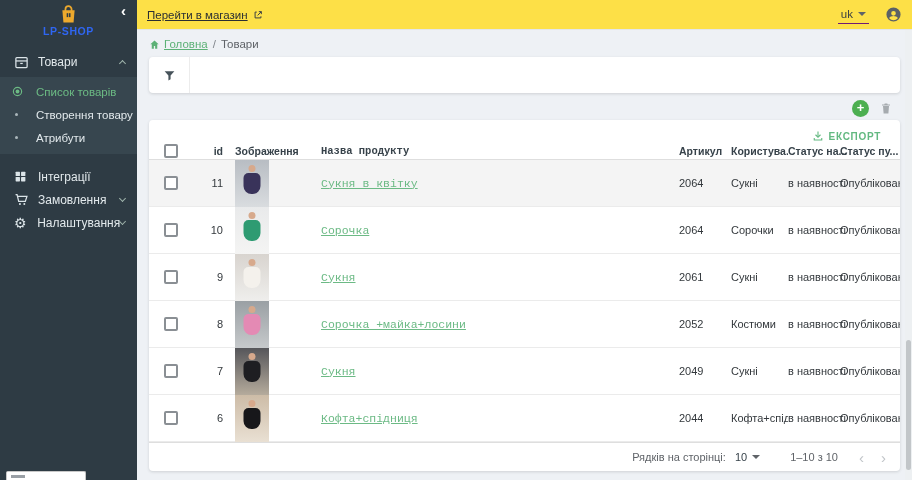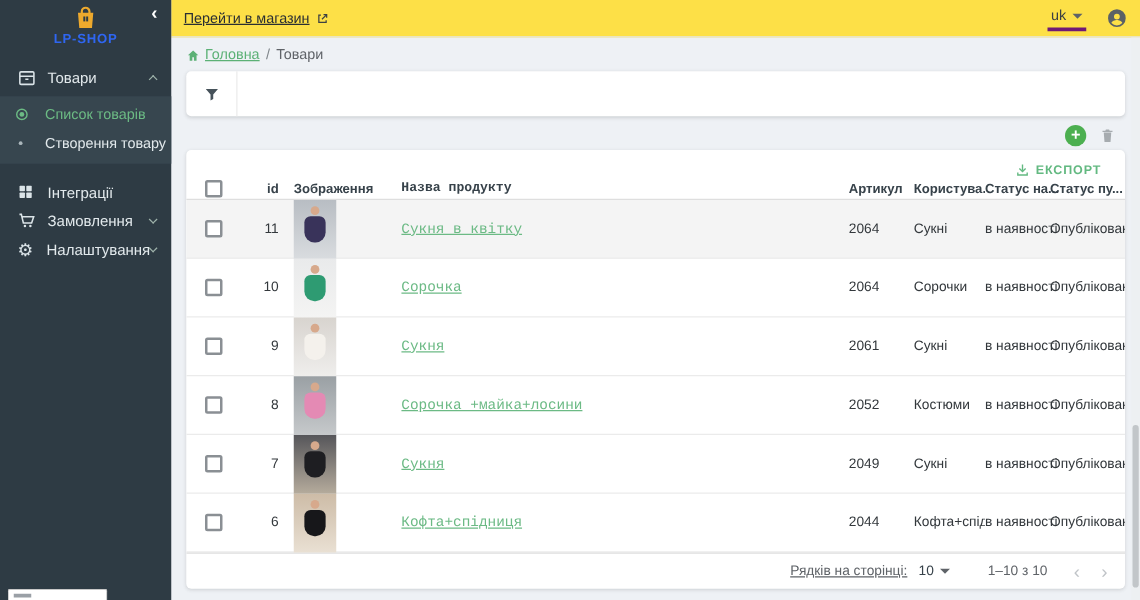--- a/index.html
+++ b/index.html
@@ -27,21 +27,21 @@
   .group-lower { margin-top:11px; }
   .group-lower .nav-item { margin-bottom:0; height:23px; }
   .chev { display:inline-block; width:5px; height:5px; border:solid #9fb3ab; border-width:0 1.6px 1.6px 0; }
   .chev.up { transform:rotate(-135deg); margin-top:3px; }
   .chev.down { transform:rotate(45deg); margin-bottom:2px; }
   .gear-glyph { font-size:14px; color:#dbe4e8; line-height:14px; }
   
   .topbar { position:absolute; left:137px; top:0; right:0; height:30px; background:#fde047; border-bottom:1px solid #e3e6e8; display:flex; align-items:center; padding:0 10px; z-index:2; }
   .store-link { display:flex; align-items:center; gap:5px; color:#2b2f33; font-size:11.5px; text-decoration:underline; cursor:pointer; }
   .topbar-right { margin-left:auto; display:flex; align-items:center; gap:16px; }
-  .locale-select { display:flex; align-items:center; gap:5px; font-size:11.5px; color:#3c4043; border-bottom:3px solid #701a75; padding:2px 3px 3px; cursor:pointer; }
+  .locale-select { display:flex; align-items:center; gap:5px; font-size:11.5px; color:#3c4043; border-bottom:1px solid #701a75; padding:2px 3px 3px; cursor:pointer; }
   .caret { width:0; height:0; border-left:4px solid transparent; border-right:4px solid transparent; border-top:4px solid #5f6368; }
   .account-btn { display:flex; align-items:center; cursor:pointer; }
   
   .main { position:absolute; left:137px; top:30px; right:0; bottom:0; }
   .breadcrumb { display:flex; align-items:center; gap:5px; padding:8px 12px 7px; font-size:11.5px; }
   .bc-home { color:#5cb176; text-decoration:underline; cursor:pointer; display:flex; align-items:center; gap:4px; }
   .bc-sep { color:#80868b; }
   .bc-current { color:#5f6368; }
   .card { background:#fff; border-radius:4px; box-shadow:0 1px 3px rgba(60,64,67,.18); }
   .filter-card { margin:0 12px; height:36px; display:flex; align-items:center; }
@@ -64,21 +64,21 @@
   .c-cat { width:57px; white-space:nowrap; overflow:hidden; }
   .c-stock { width:52px; white-space:nowrap; }
   .c-pub { width:60px; white-space:nowrap; overflow:hidden; }
   .checkbox { width:14px; height:14px; border:2px solid #8a8f94; border-radius:2px; background:#fff; cursor:pointer; }
   .name-link { color:#6cba85; text-decoration:underline; cursor:pointer; font-size:11.5px; }
   .thumb { width:34px; height:47px; position:relative; overflow:hidden;
     background:linear-gradient(180deg, var(--room-a), var(--room-b)); }
   .thumb::before { content:""; position:absolute; top:5px; left:50%; transform:translateX(-50%); width:7px; height:7px; border-radius:50%; background:var(--skin); }
   .thumb::after { content:""; position:absolute; top:13px; left:50%; transform:translateX(-50%); width:17px; height:21px; border-radius:5px 5px 8px 8px; background:var(--outfit); }
   .tfoot { height:29px; border-top:1px solid #dedede; display:flex; justify-content:flex-end; align-items:center; font-size:11px; color:#5f6368; padding-right:12px; }
-  .rpp-label { margin-right:9px;text-decoration:underline; }
+  .rpp-label { margin-right:9px; }
   .rpp-select { display:flex; align-items:center; gap:5px; color:#37424a; cursor:pointer; }
   .rpp-select .caret { border-top-color:#5f6368; }
   .range { margin-left:30px; }
   .pg-btns { margin-left:19px; display:flex; align-items:center; gap:13px; }
   .pg-btn { color:#c0c4c8; font-size:15px; line-height:15px; cursor:default; padding:0 2px; }
   
   .scrollbar { position:absolute; right:0; top:30px; width:7px; bottom:0; background:#edf0f2; z-index:4; }
   .scroll-thumb { position:absolute; right:1px; top:310px; width:5px; height:130px; background:#c2c6c9; border-radius:3px; }
   .link-preview { position:absolute; left:6px; bottom:0; width:80px; height:9px; background:#fff; border:1px solid #c8c8c8; border-bottom:none; border-radius:2px 2px 0 0; z-index:5; }
   .link-preview::before { content:""; position:absolute; left:4px; top:3px; width:14px; height:3px; background:#9aa0a6; }
@@ -118,20 +118,26 @@
             <circle cx="12" cy="12" r="4.2" fill="#6cbb84"></circle>
           </svg>
       </span>
       <span>Список товарів</span>
     </div>
     <div class="sub-item">
       <span class="si-icon">
           <span class="bullet"></span>
         </span>
       <span>Створення товару</span>
+    </div>
+    <div class="sub-item">
+      <span class="si-icon">
+          <span class="bullet"></span>
+        </span>
+      <span>Атрибути</span>
     </div>
   </div>
 
   <div class="group-lower">
     <div class="nav-item">
       <span class="ni-icon">
         <svg width="13" height="13" viewBox="0 0 24 24" fill="#dbe4e8">
           <rect x="3" y="3" width="8" height="8" rx="1"></rect>
             <rect x="13" y="3" width="8" height="8" rx="1"></rect>
           <rect x="3" y="13" width="8" height="8" rx="1"></rect>

